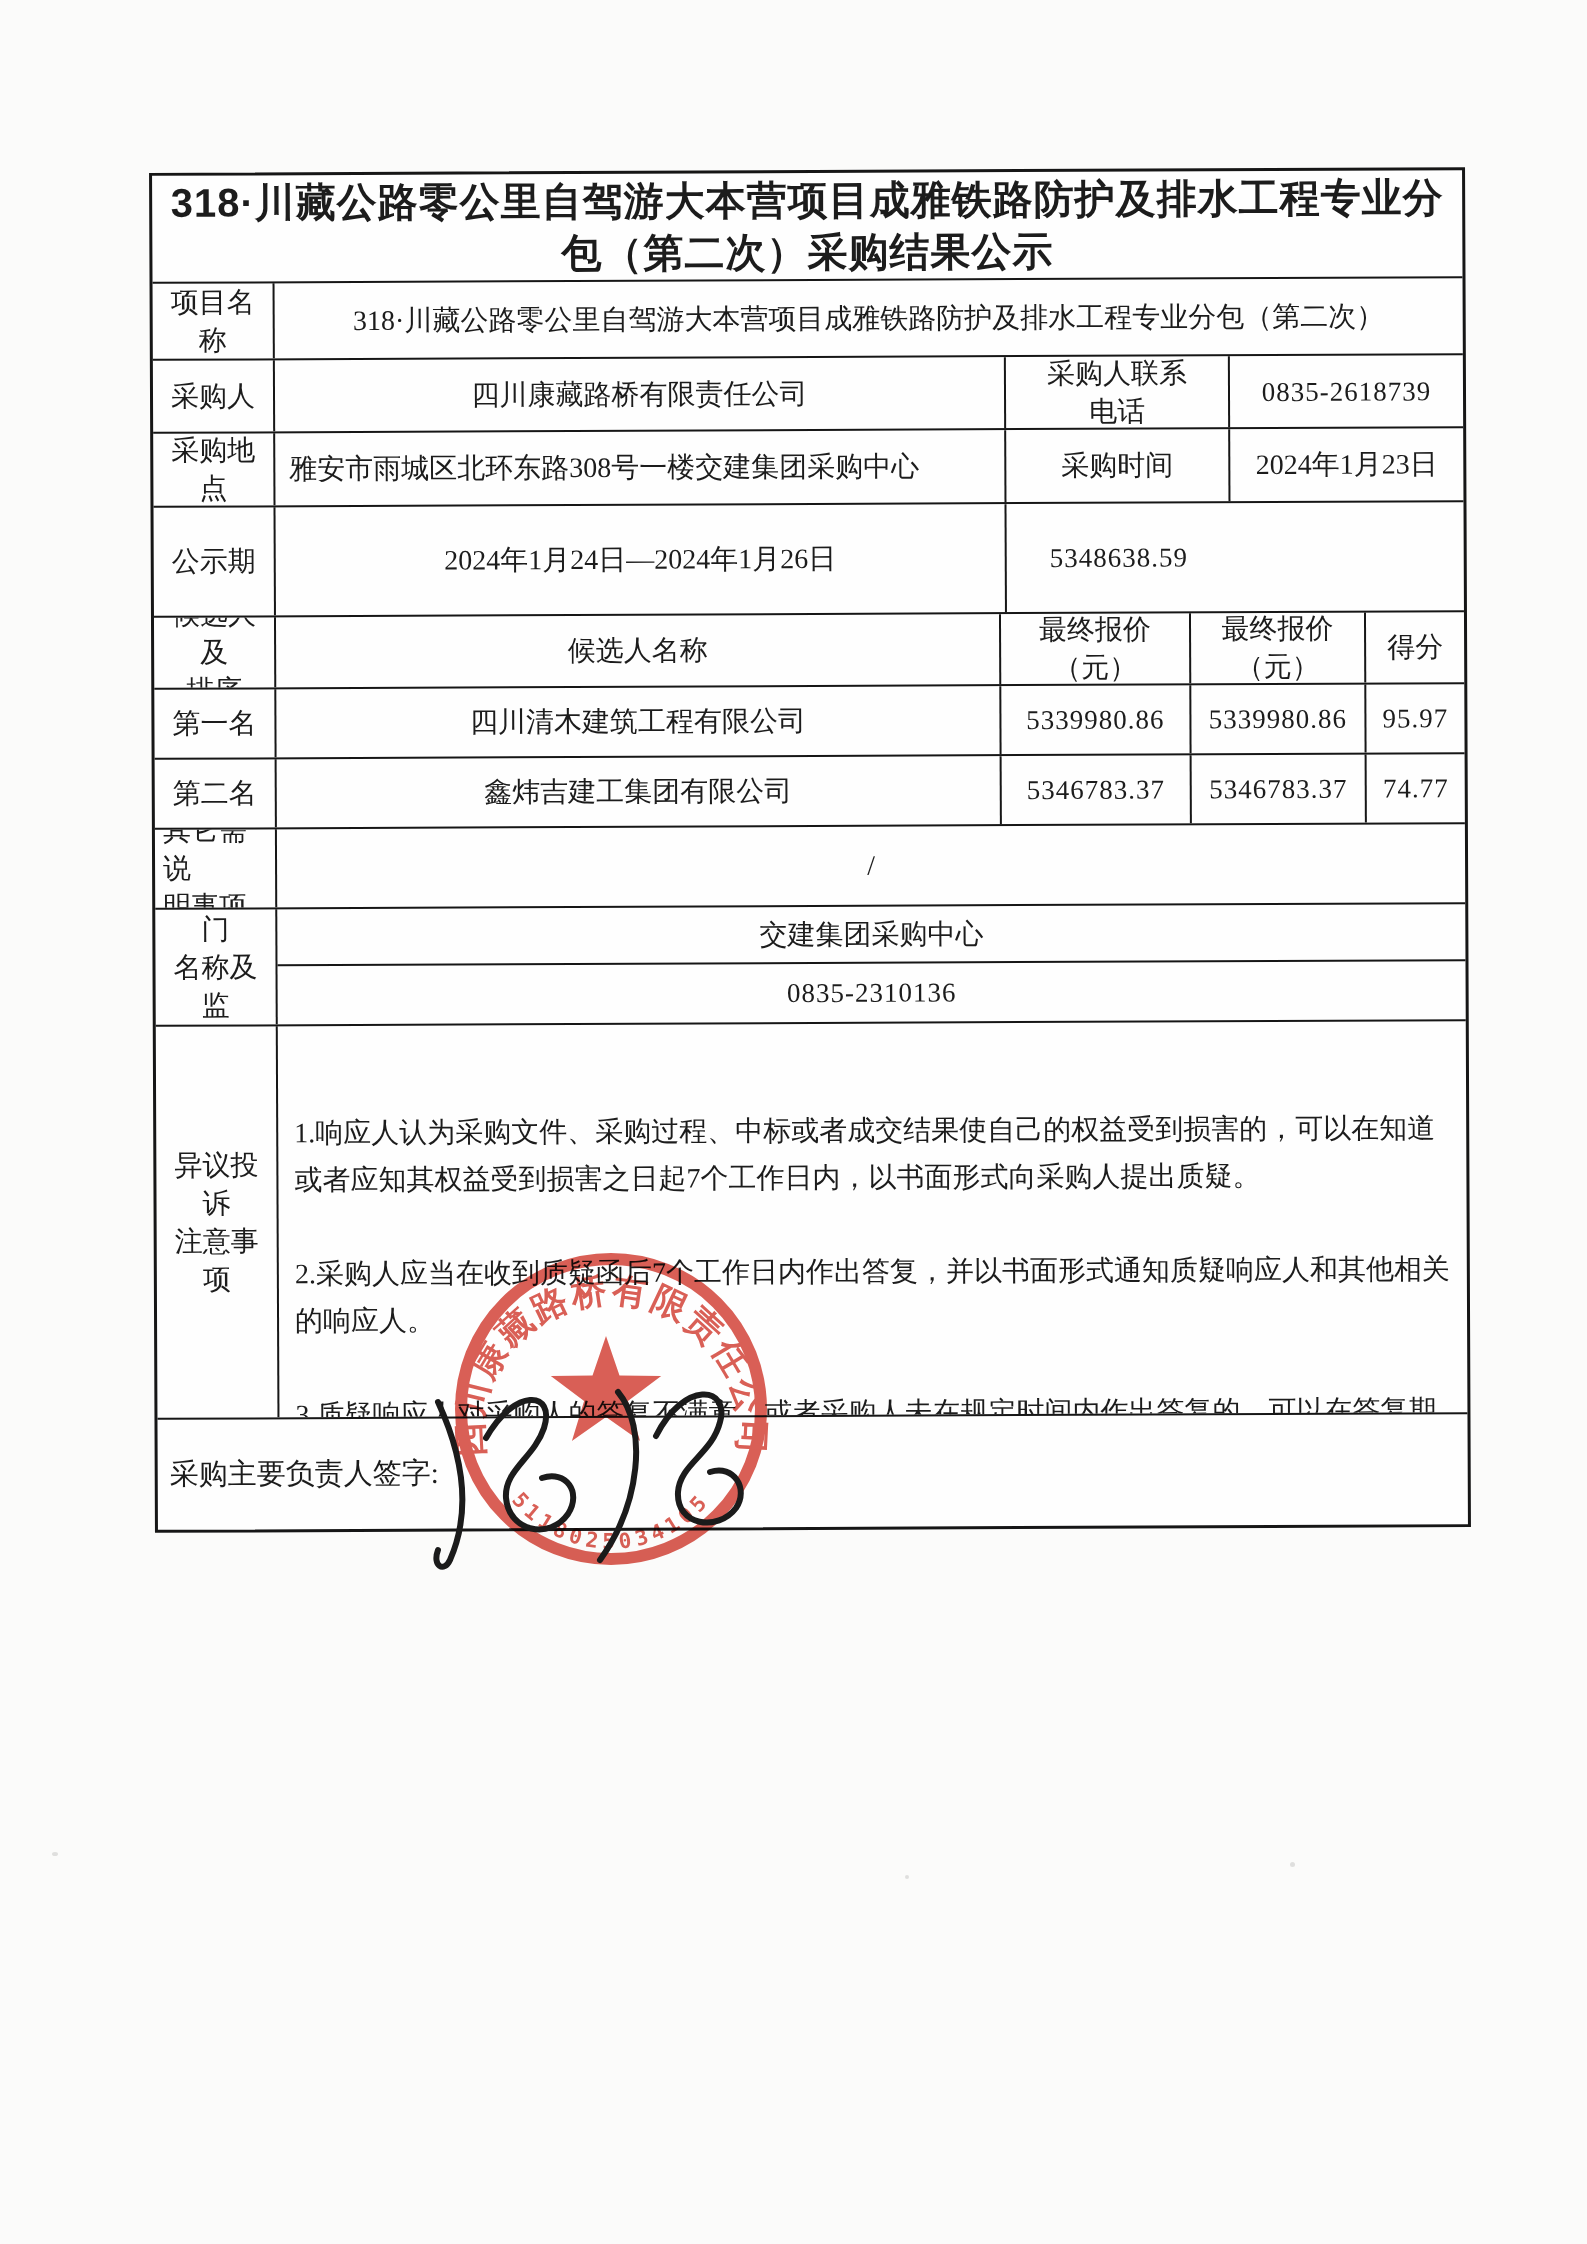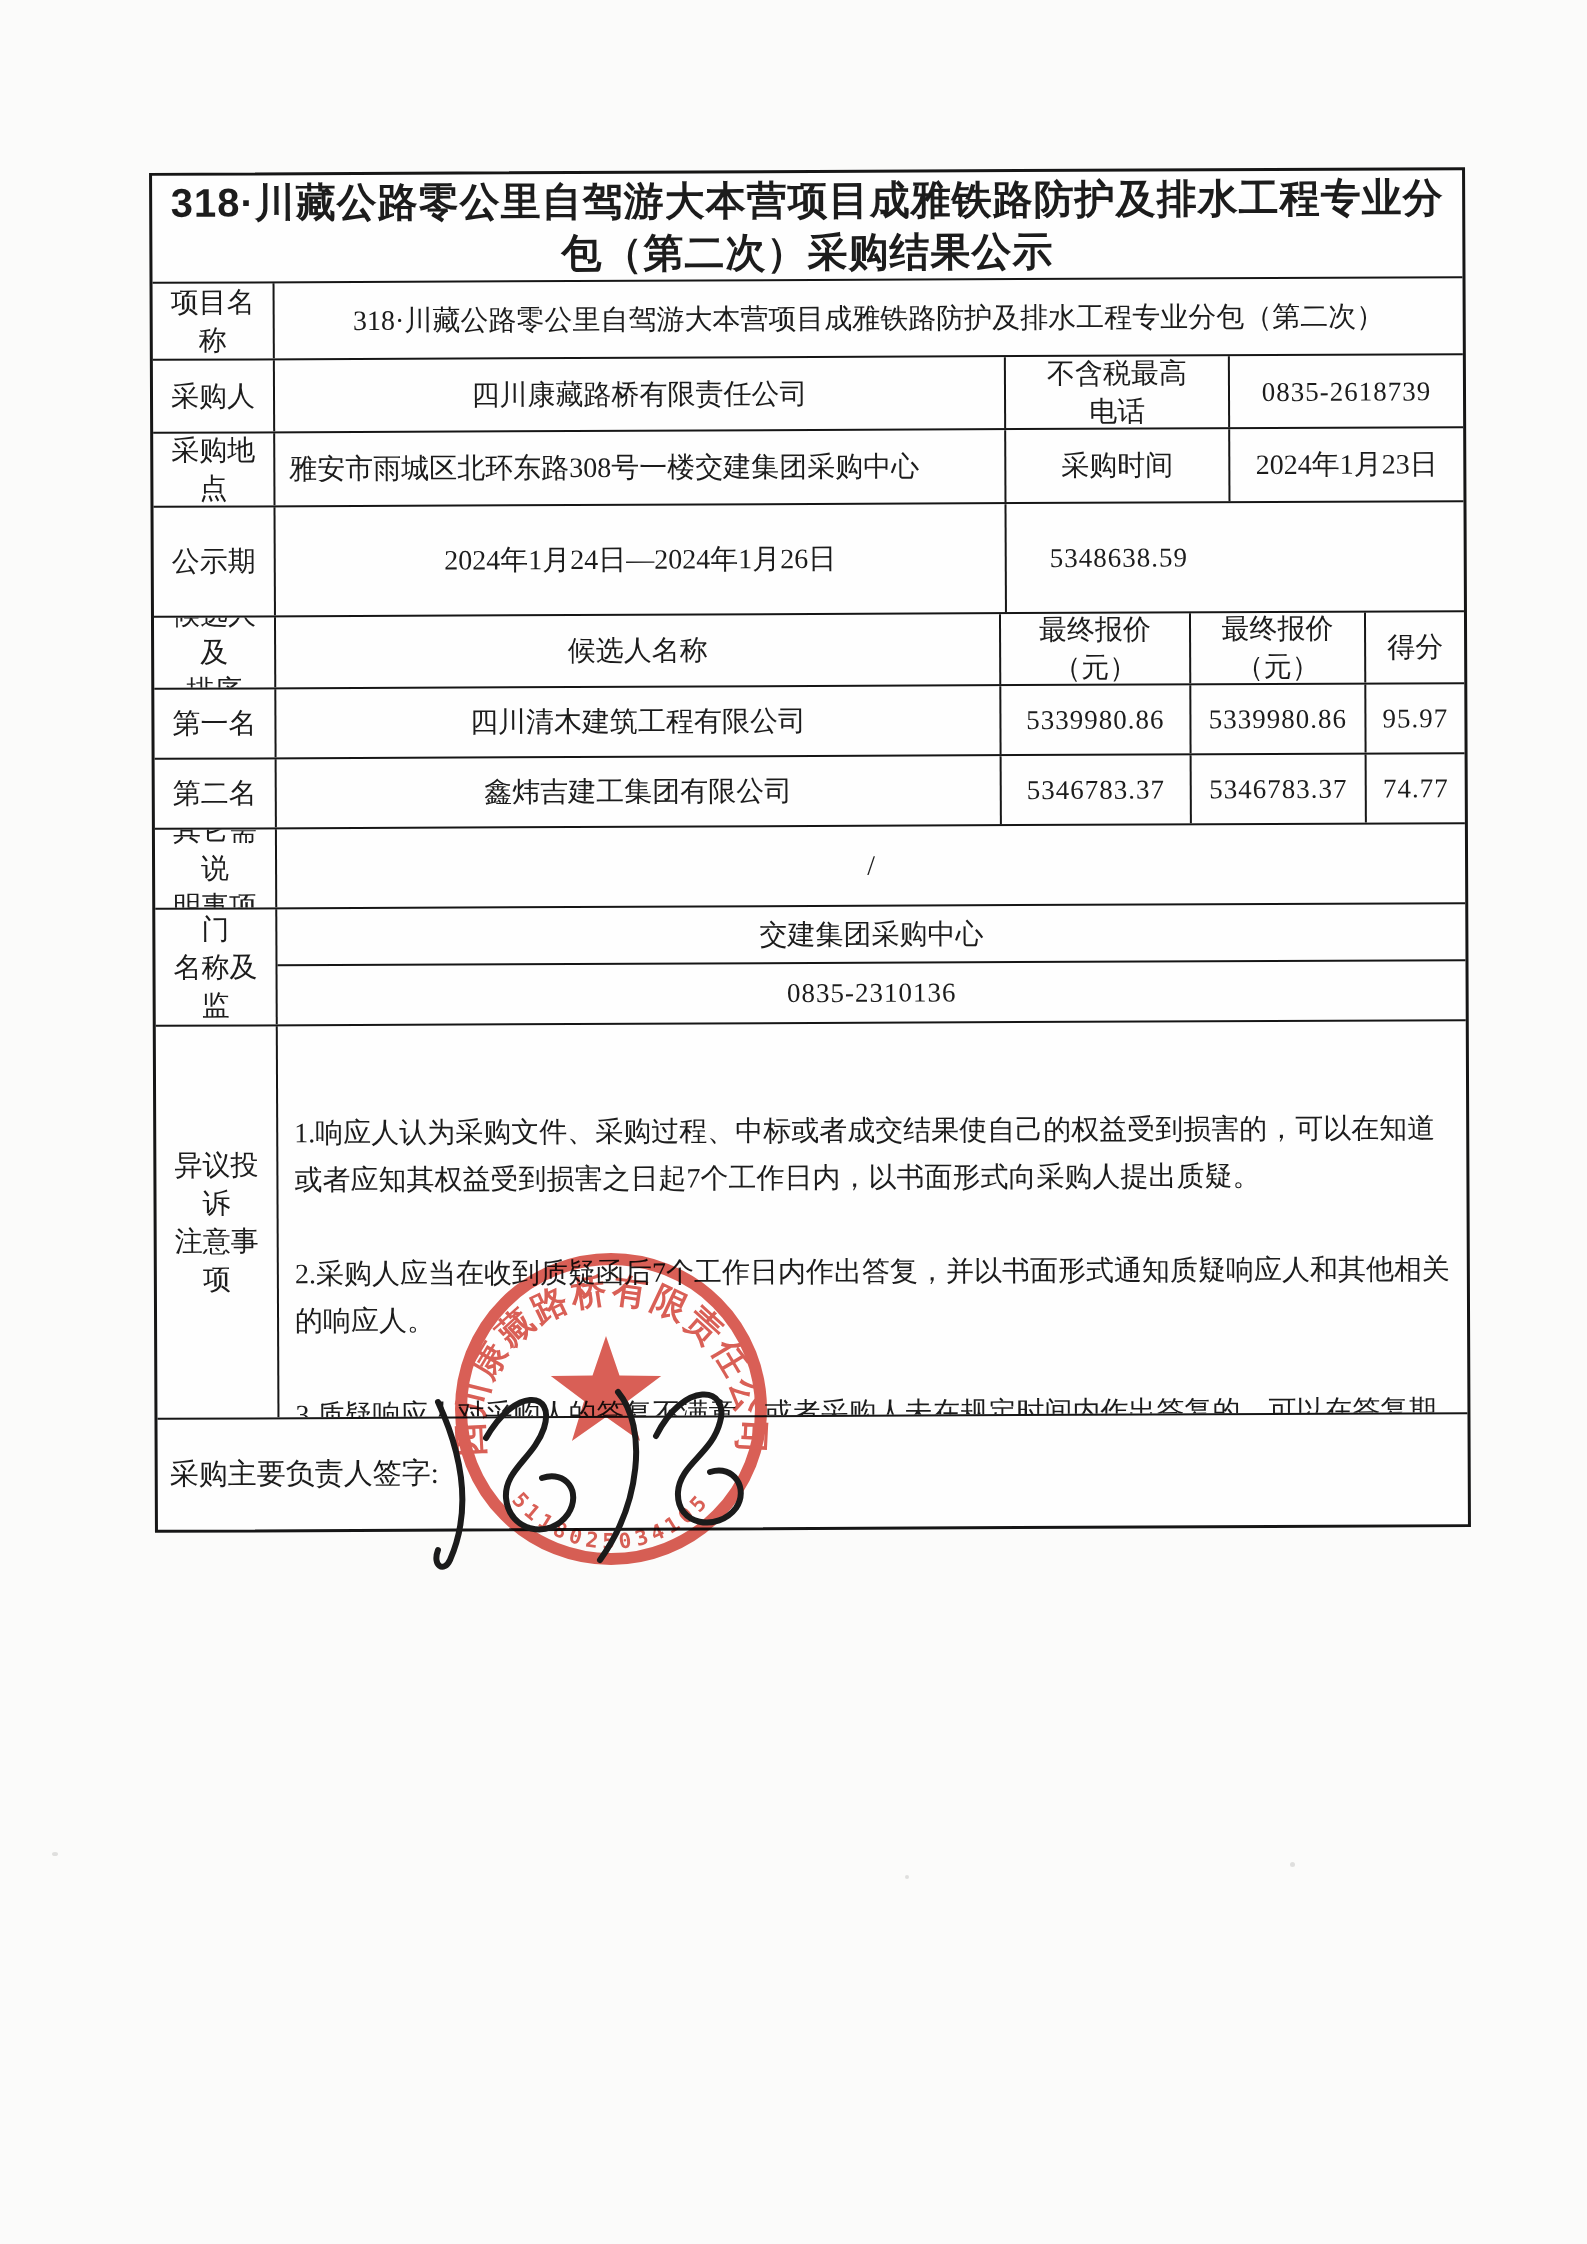--- a/index.html
+++ b/index.html
@@ -70,21 +70,21 @@
     </div>
 
     <div class="row g-project">
       <div class="cell">项目名称</div>
       <div class="cell">318·川藏公路零公里自驾游大本营项目成雅铁路防护及排水工程专业分包（第二次）</div>
     </div>
 
     <div class="row g-upper" style="height:73px">
       <div class="cell">采购人</div>
       <div class="cell">四川康藏路桥有限责任公司</div>
-      <div class="cell">不含税最高
+      <div class="cell">采购人联系
 电话</div>
       <div class="cell num">0835-2618739</div>
     </div>
 
     <div class="row g-upper" style="height:74px">
       <div class="cell">采购地点</div>
       <div class="cell left">雅安市雨城区北环东路308号一楼交建集团采购中心</div>
       <div class="cell">采购时间</div>
       <div class="cell">2024年1月23日</div>
     </div>
@@ -116,21 +116,21 @@
 
     <div class="row g-cand" style="height:70px">
       <div class="cell">第二名</div>
       <div class="cell">鑫炜吉建工集团有限公司</div>
       <div class="cell num">5346783.37</div>
       <div class="cell num">5346783.37</div>
       <div class="cell num">74.77</div>
     </div>
 
     <div class="row g-other">
-      <div class="cell" style="text-align:center">其它需说
+      <div class="cell" style="text-align:left">其它需说
 明事项</div>
       <div class="cell">/</div>
     </div>
 
     <div class="row g-sup">
       <div class="cell sup-label">监督部门
 名称及监
 督电话</div>
       <div class="cell sup-cell" style="border-right:none">交建集团采购中心</div>
       <div class="cell sup-cell2 num" style="border-right:none">0835-2310136</div>

